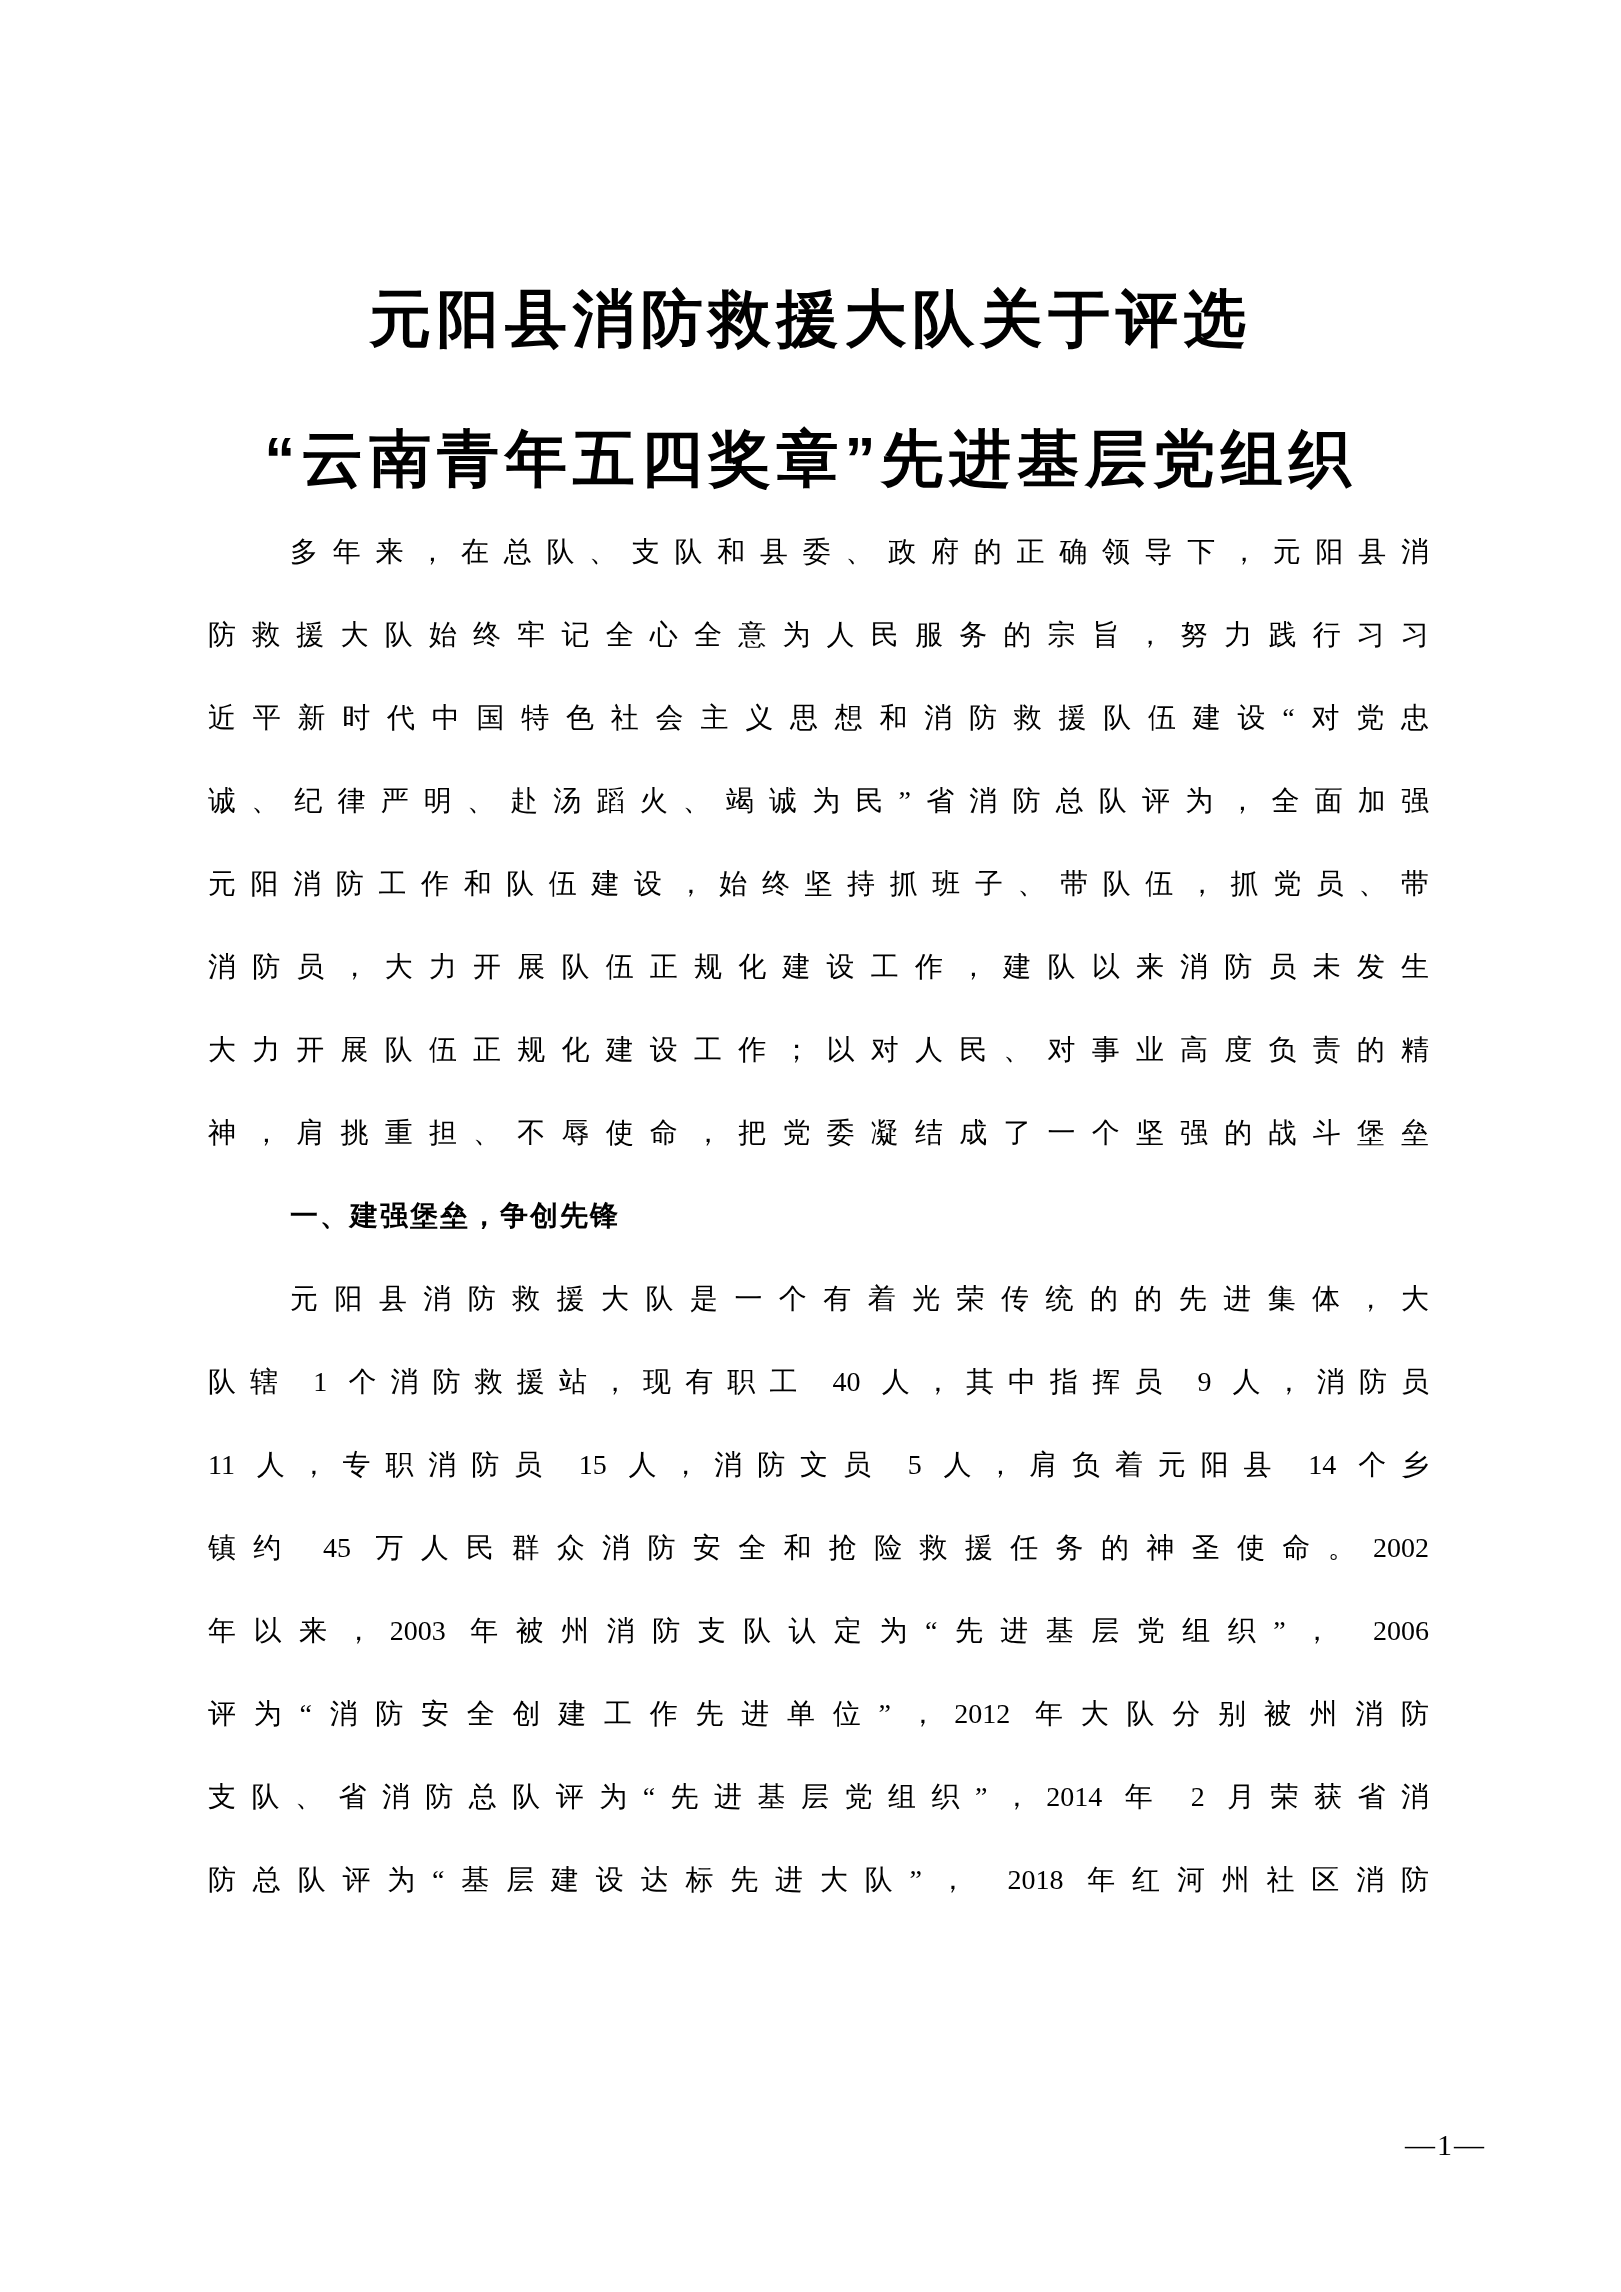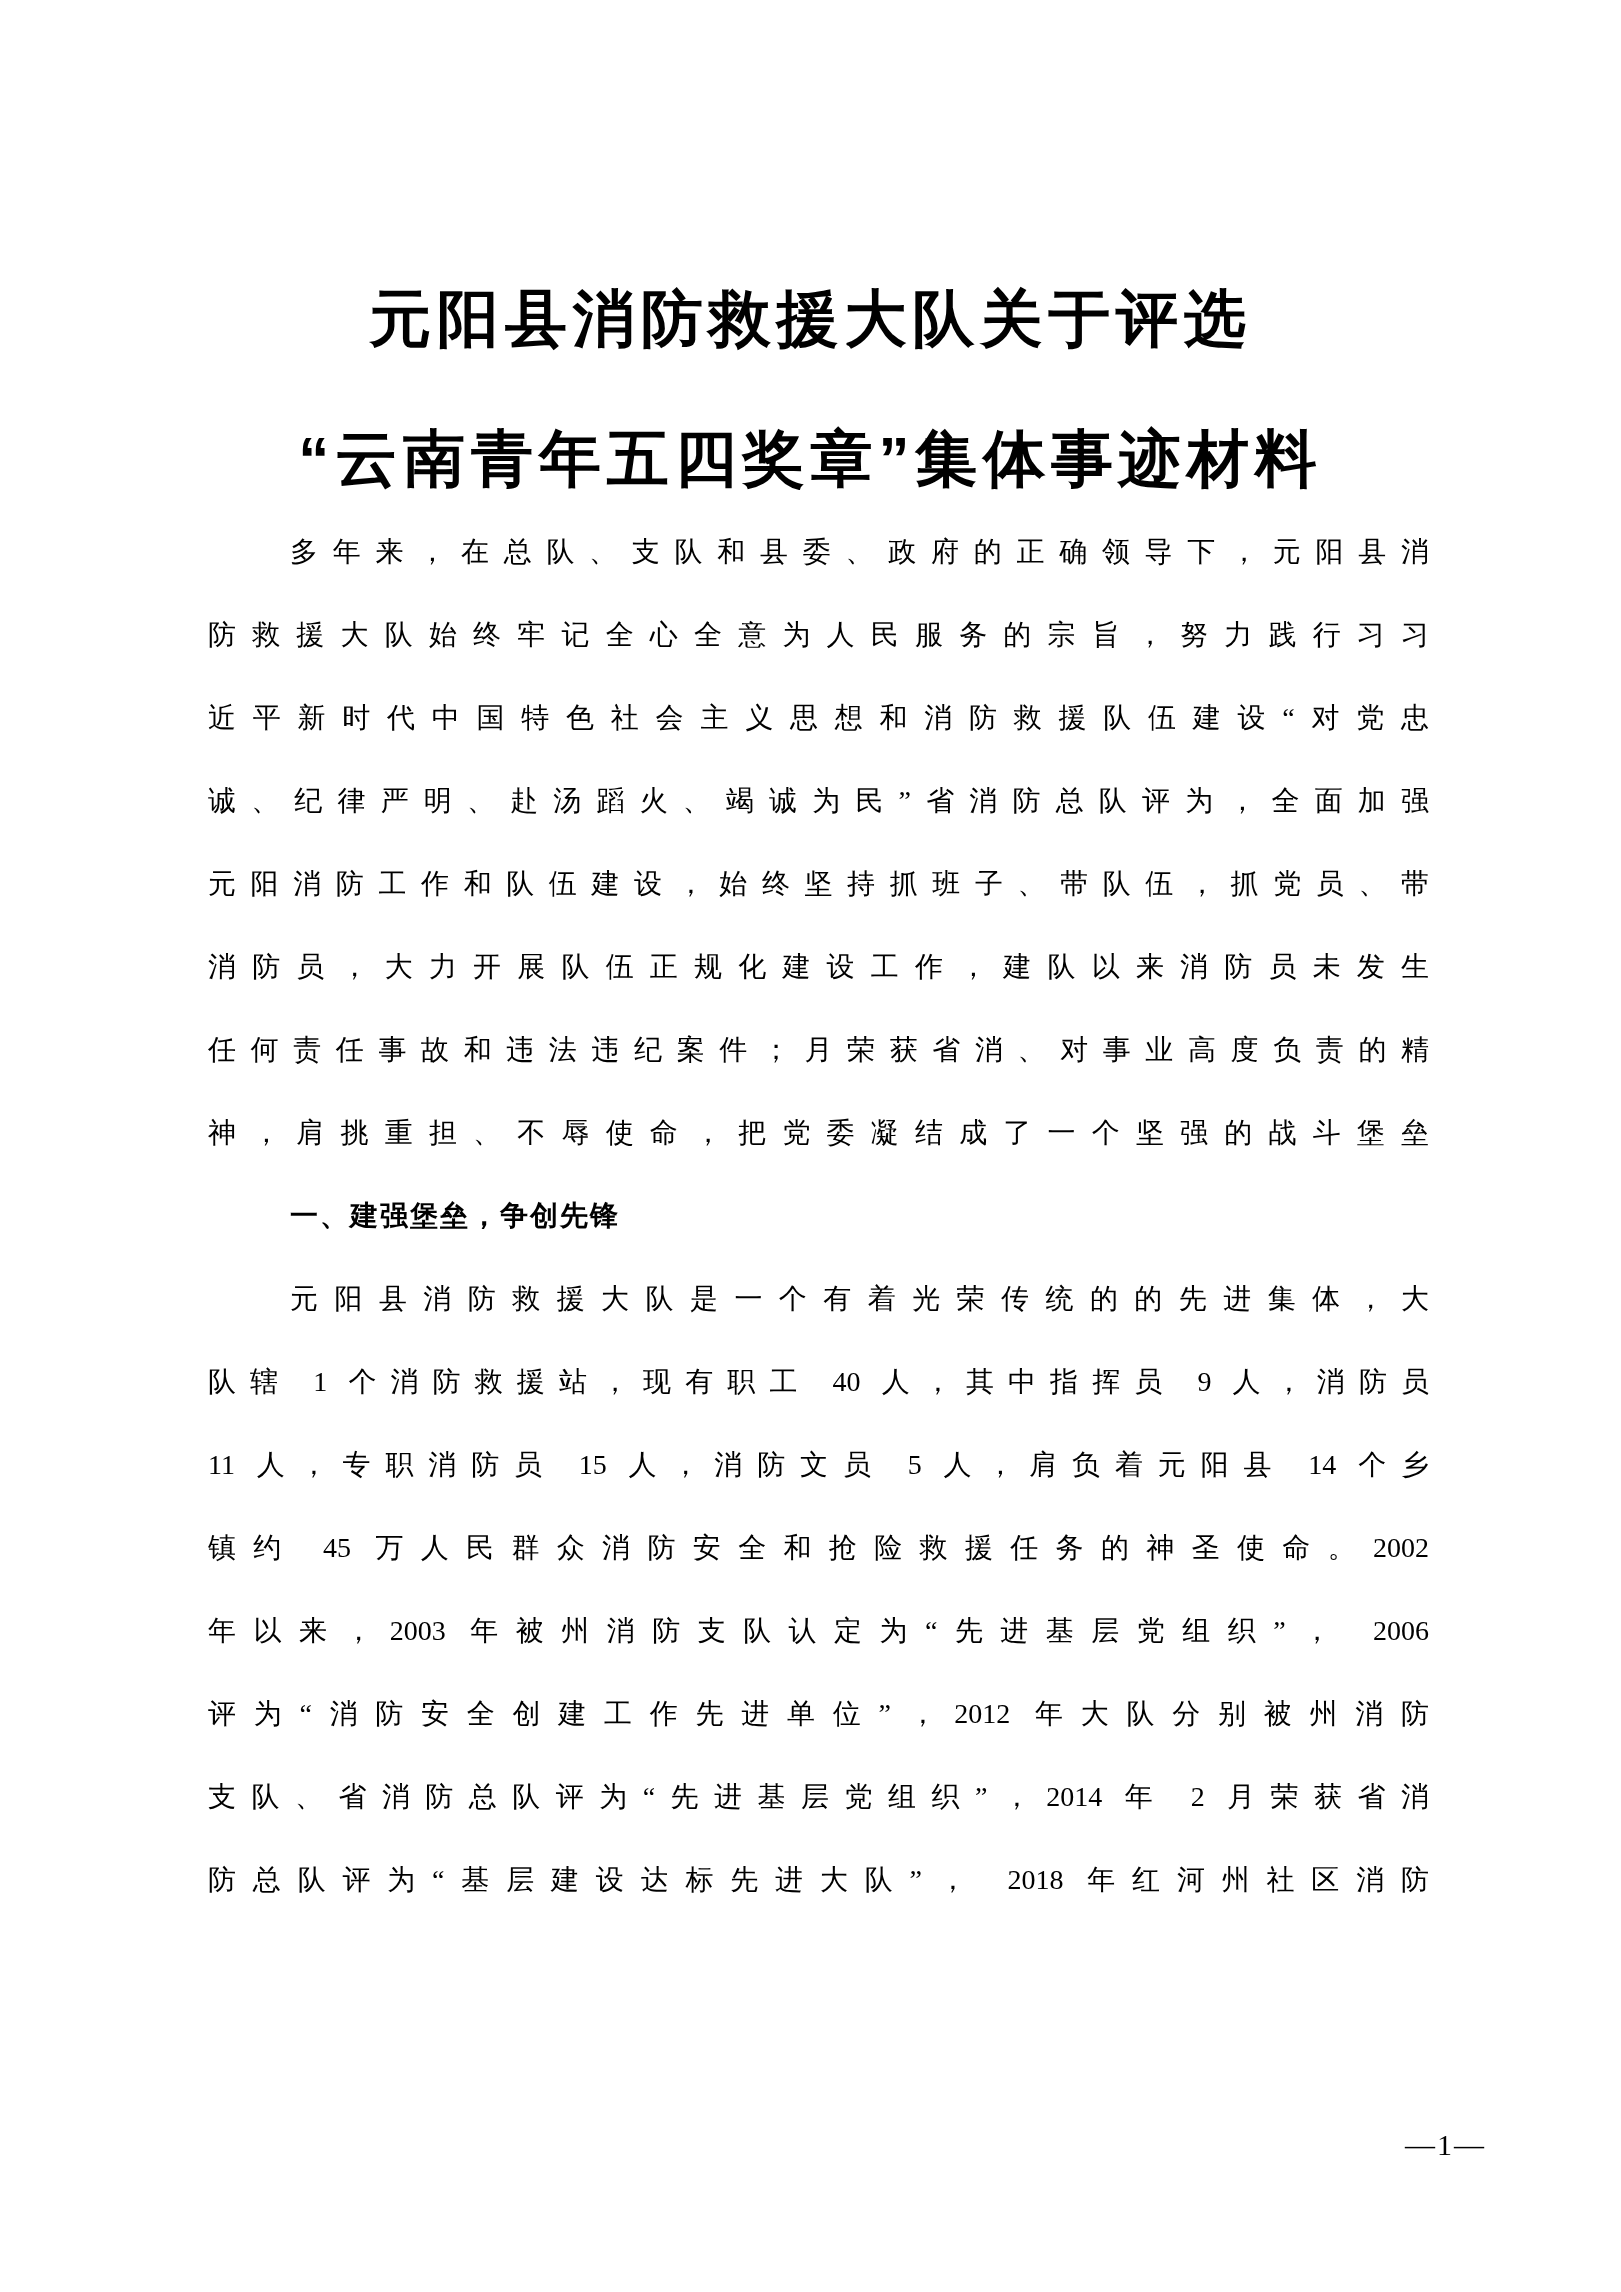--- a/index.html
+++ b/index.html
@@ -63,31 +63,31 @@
     letter-spacing: 2px;
   }
 </style>
 </head>
 <body>
 
 <div class="page">
 
   <div class="title-block">
     <div>元阳县消防救援大队关于评选</div>
-    <div>“云南青年五四奖章”集体事迹材料</div>
+    <div>“云南青年五四奖章”先进基层党组织</div>
   </div>
 
   <div class="body-block">
     <div class="line indent">多年来，在总队、支队和县委、政府的正确领导下，元阳县消</div>
     <div class="line">防救援大队始终牢记全心全意为人民服务的宗旨，努力践行习习</div>
     <div class="line">近平新时代中国特色社会主义思想和消防救援队伍建设“对党忠</div>
     <div class="line">诚、纪律严明、赴汤蹈火、竭诚为民”省消防总队评为，全面加强</div>
     <div class="line">元阳消防工作和队伍建设，始终坚持抓班子、带队伍，抓党员、带</div>
     <div class="line">消防员，大力开展队伍正规化建设工作，建队以来消防员未发生</div>
-    <div class="line">任何责任事故和违法违纪案件；月荣获省消、对事业高度负责的精</div>
+    <div class="line">大力开展队伍正规化建设工作；以对人民、对事业高度负责的精</div>
     <div class="line">神，肩挑重担、不辱使命，把党委凝结成了一个坚强的战斗堡垒</div>
 
     <div class="line heading indent">一、建强堡垒，争创先锋</div>
 
     <div class="line indent">元阳县消防救援大队是一个有着光荣传统的的先进集体，大</div>
     <div class="line">队辖 1 个消防救援站，现有职工 40 人，其中指挥员 9 人，消防员</div>
     <div class="line">11 人，专职消防员 15 人，消防文员 5 人，肩负着元阳县 14 个乡</div>
     <div class="line">镇约 45 万人民群众消防安全和抢险救援任务的神圣使命。2002</div>
     <div class="line">年以来，2003 年被州消防支队认定为“先进基层党组织”， 2006</div>
     <div class="line">评为“消防安全创建工作先进单位”，2012 年大队分别被州消防</div>

